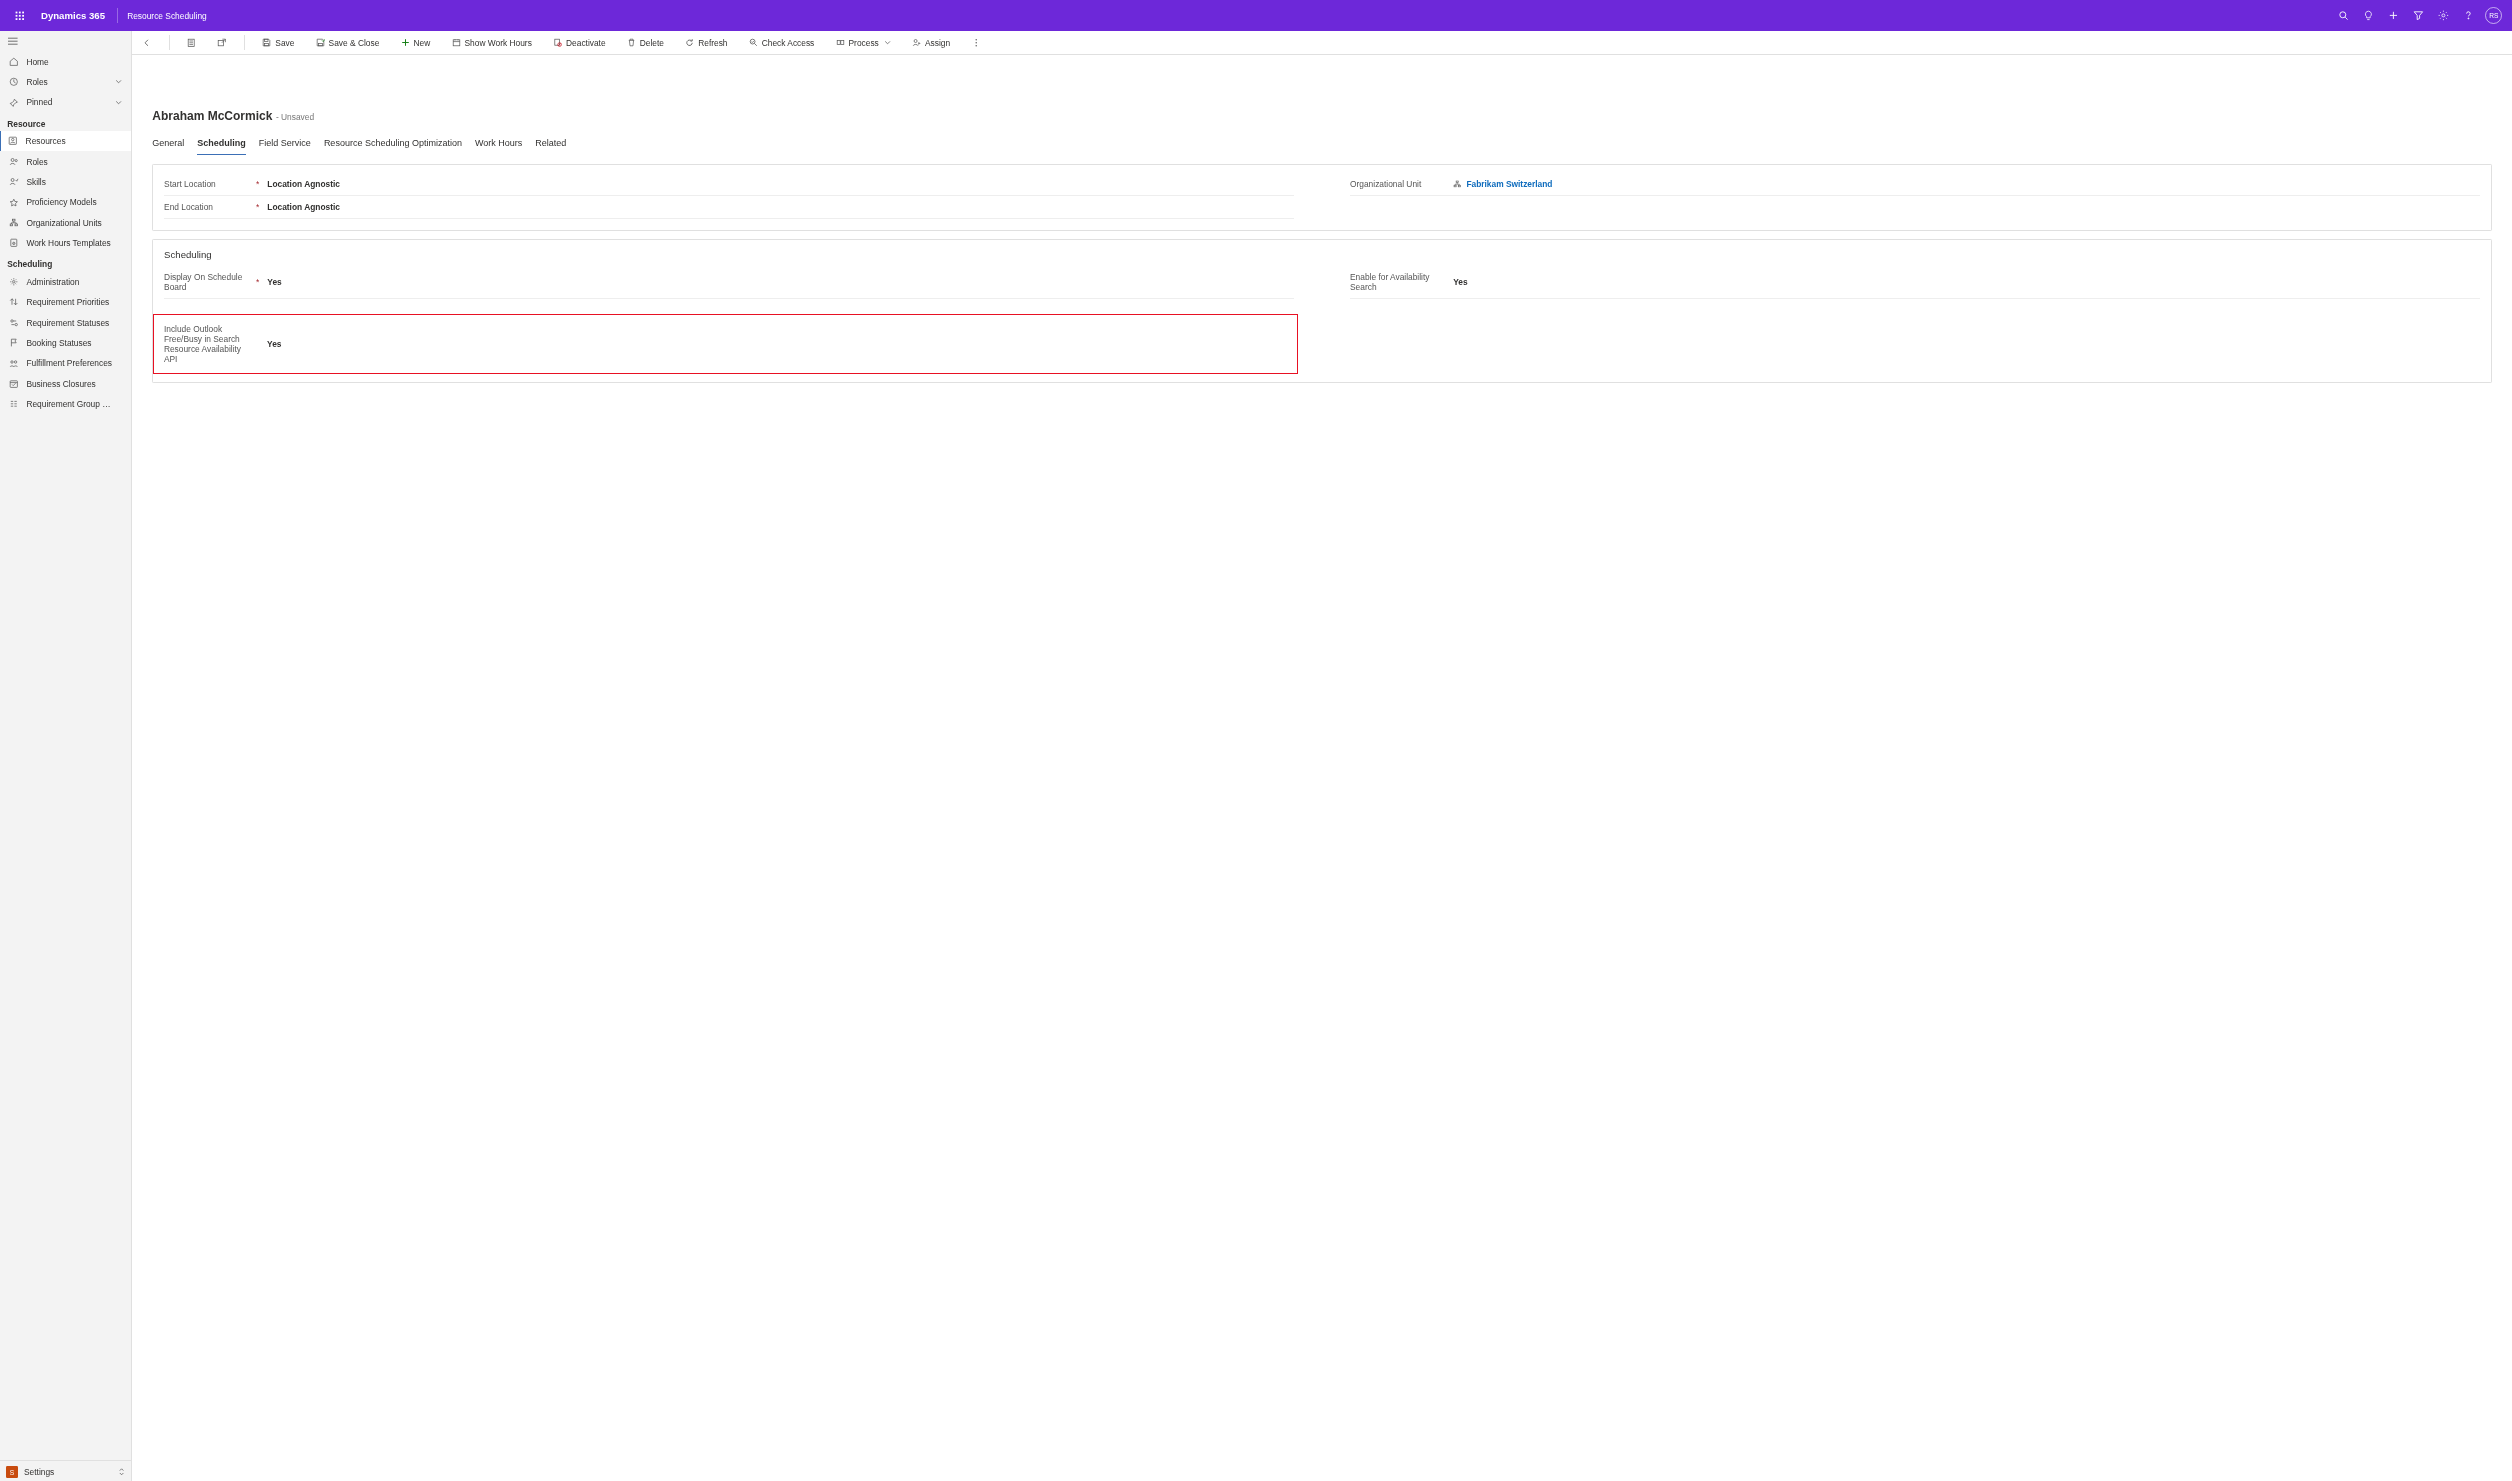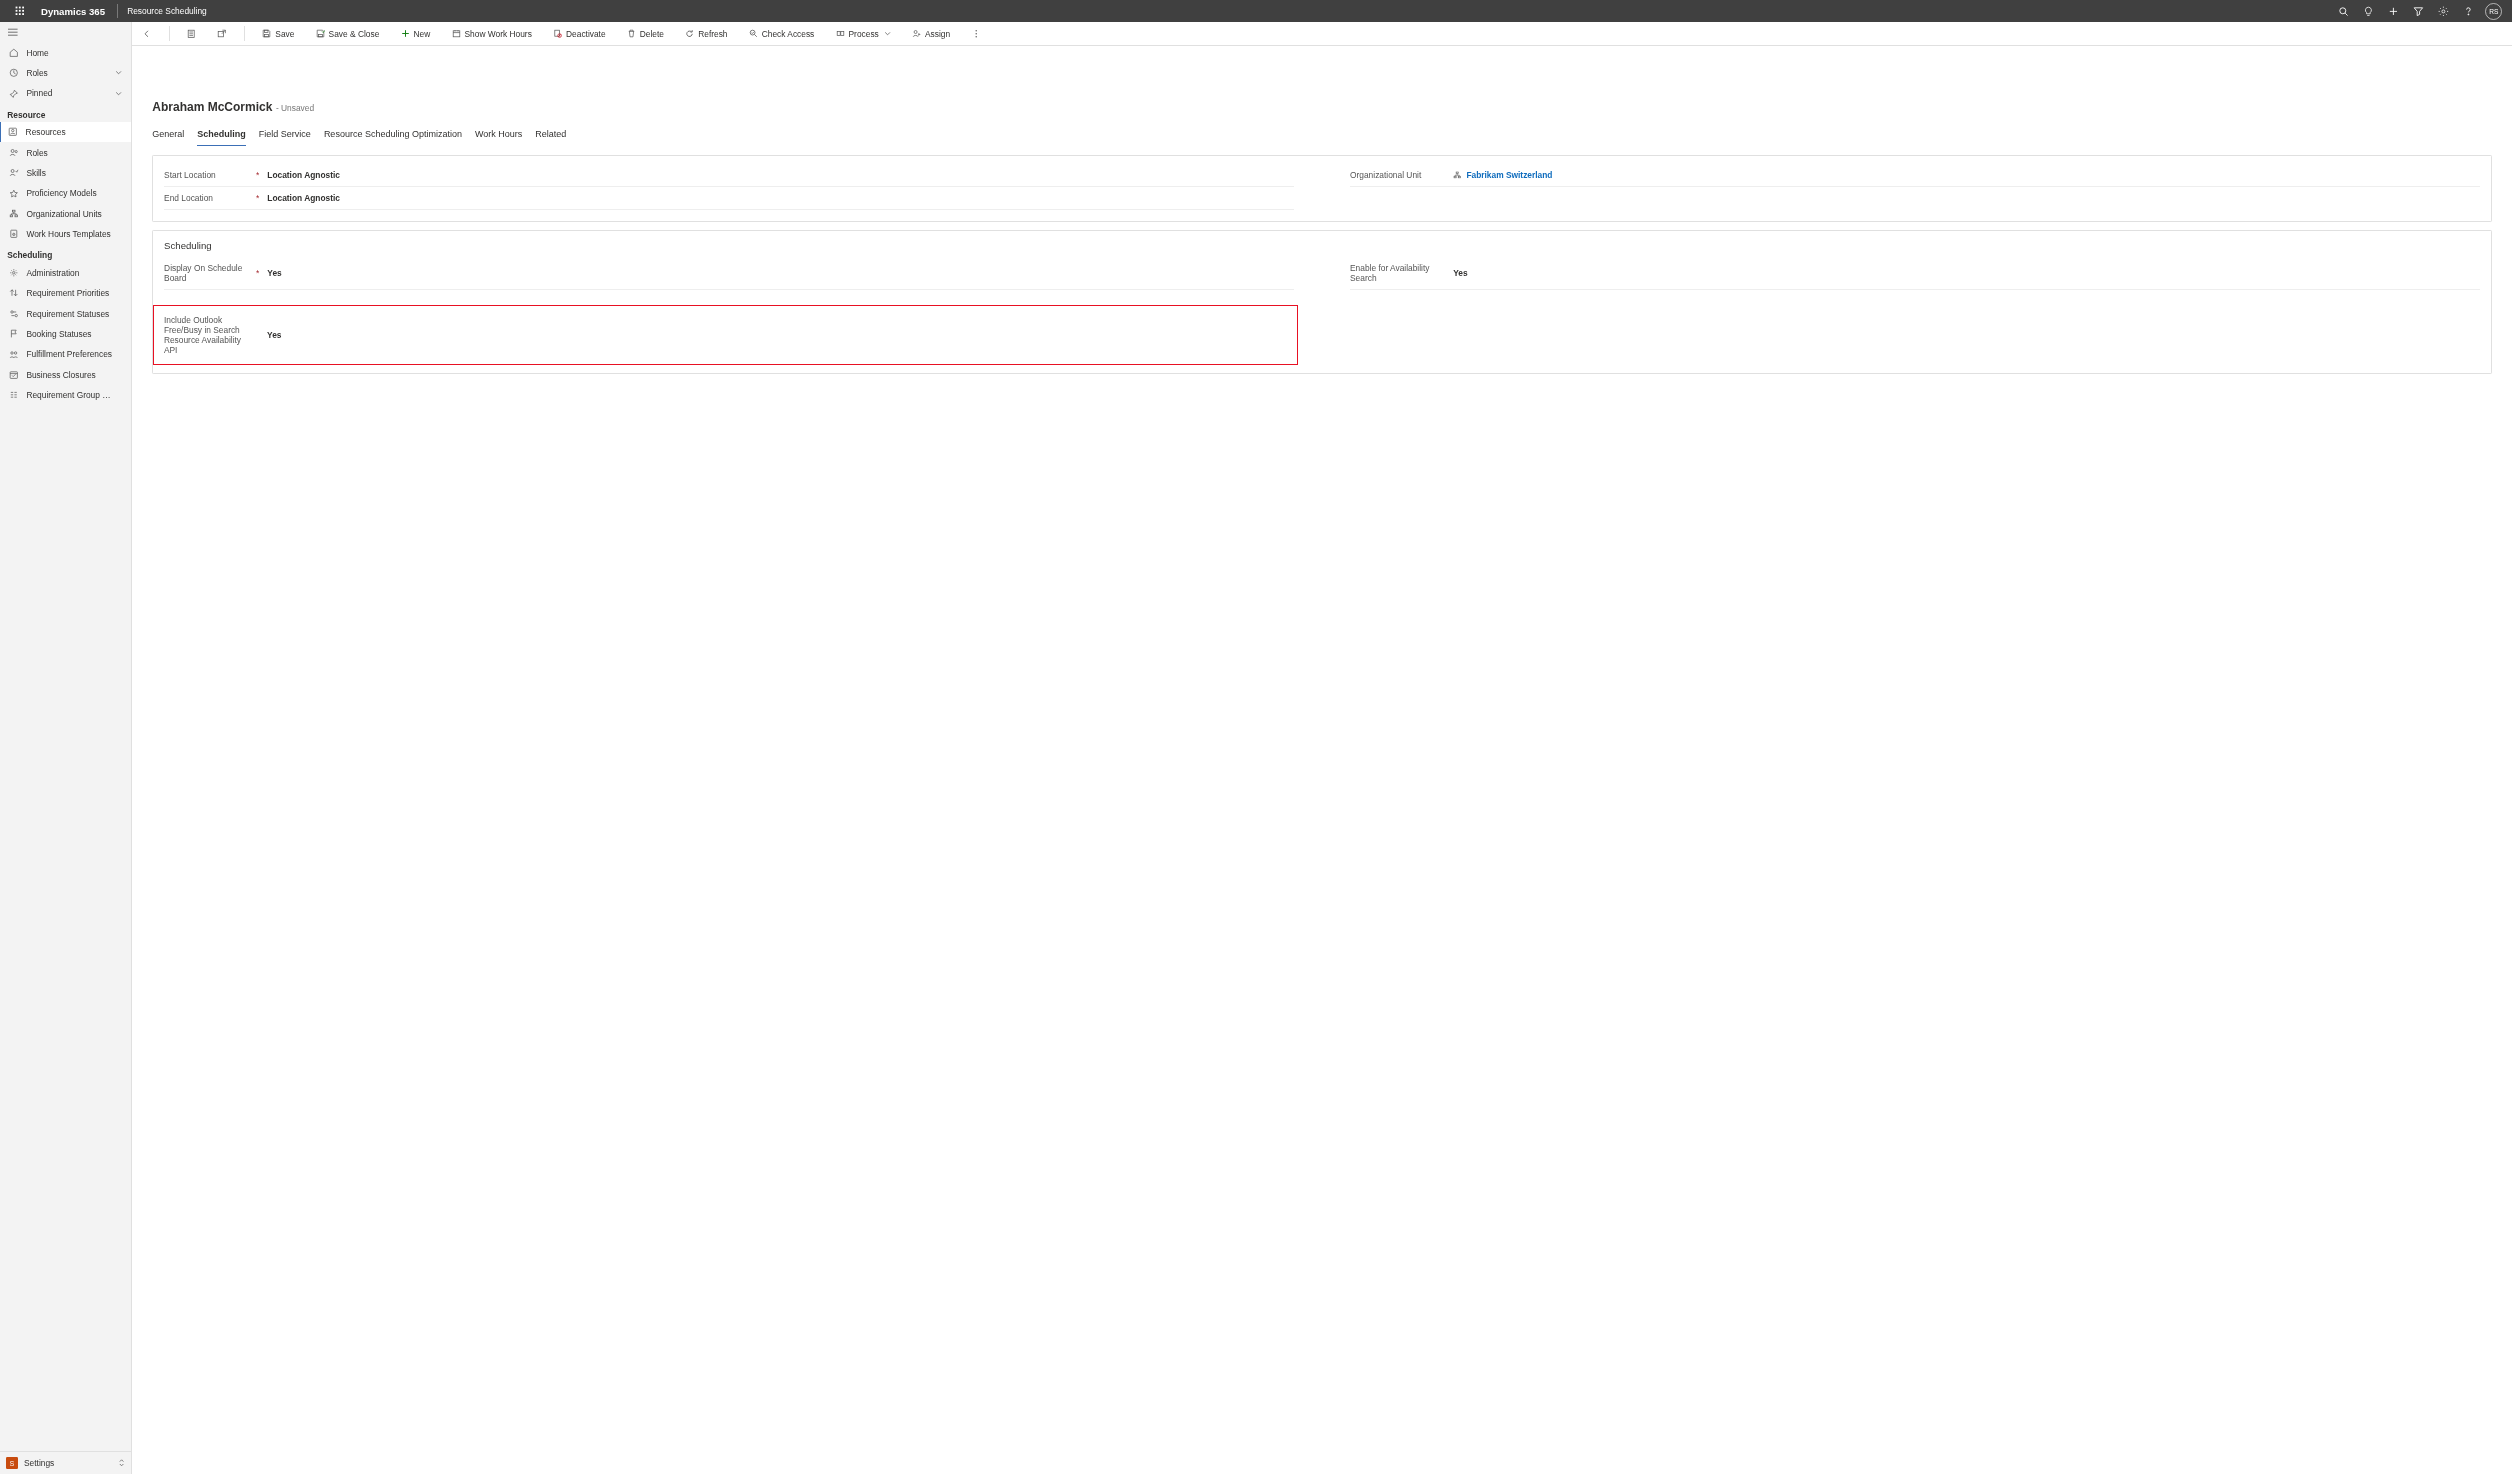--- a/index.html
+++ b/index.html
@@ -1,19 +1,19 @@
 <!DOCTYPE html>
 <html style="font-size:9.6px"><head>
 <meta charset="utf-8">
 <style>
   * { box-sizing: border-box; margin: 0; padding: 0; }
   body { font-family: "Segoe UI", Arial, sans-serif; font-size: 8.4px; color: #323130; background: #fff; }
   
   
-  .navbar { height: 22px; background: #404040; color: #fff; display: flex; align-items: center; padding: 0 4.8px; }
+  .navbar { height: 31px; background: #6d28d9; color: #fff; display: flex; align-items: center; padding: 0 4.8px; }
   .navbar .waffle { width: 29px; height: 29px; display: flex; align-items: center; justify-content: center; cursor: pointer; }
   .navbar .brand { font-size: 9.6px; font-weight: 600; padding: 0 7.2px; }
   .navbar .divider { width: 0.6px; height: 14.4px; background: rgba(255,255,255,0.3); margin: 0 4.8px; }
   .navbar .area { font-size: 8.4px; padding: 0 4.8px; }
   .navbar .spacer { flex: 1; }
   .navbar .nav-icon { width: 25px; height: 29px; display: flex; align-items: center; justify-content: center; cursor: pointer; }
   .navbar .avatar { width: 17px; height: 17px; border-radius: 50%; border: 0.6px solid rgba(255,255,255,0.6); display: flex; align-items: center; justify-content: center; font-size: 6.6px; margin: 0 4.8px; }
 
   
   .main { display: flex; height: calc(100vh - 29px); }

